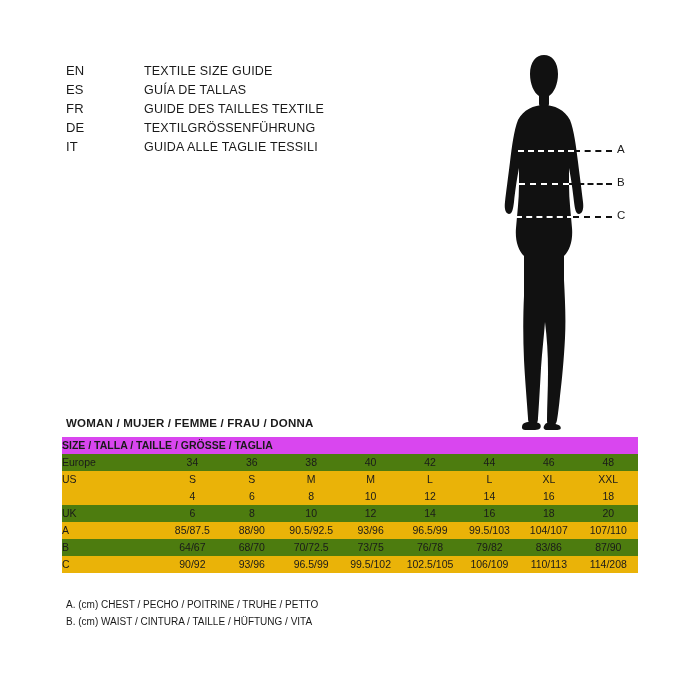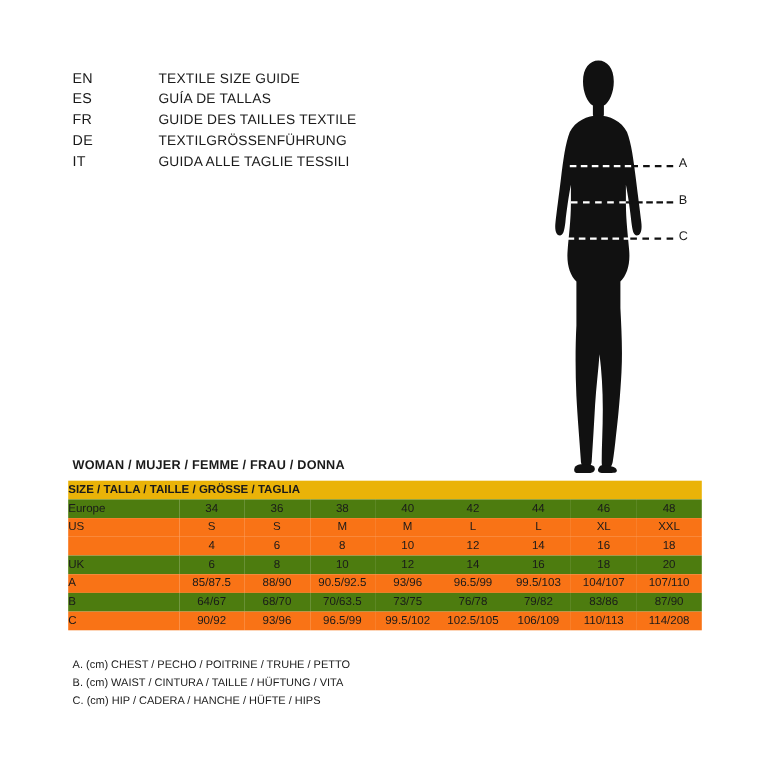--- a/index.html
+++ b/index.html
@@ -92,26 +92,26 @@
     font-size: 10.5px;
     color: #1a1a1a;
   }
   table.size-table td {
     padding: 0;
     height: 17px;
     vertical-align: middle;
     line-height: 17px;
   }
   .row-head td {
-    background: #eab308;
+    background: #d946ef;
     font-weight: bold;
     font-size: 10.5px;
   }
   .row-shade td {
-    background: #f97316;
+    background: #eab308;
   }
   .row-plain td {
     background: #4d7c0f;
   }
   td.label-cell {
     padding-left: 6px;
     width: 100px;
     text-align: left;
   }
   td.val {
@@ -284,21 +284,21 @@
         <td class="val">96.5/99</td>
         <td class="val">99.5/103</td>
         <td class="val">104/107</td>
         <td class="val">107/110</td>
       </tr>
 
       <tr class="row-plain">
         <td class="label-cell">B</td>
         <td class="val">64/67</td>
         <td class="val">68/70</td>
-        <td class="val">70/63.5</td>
+        <td class="val">70/72.5</td>
         <td class="val">73/75</td>
         <td class="val">76/78</td>
         <td class="val">79/82</td>
         <td class="val">83/86</td>
         <td class="val">87/90</td>
       </tr>
 
       <tr class="row-shade">
         <td class="label-cell">C</td>
         <td class="val">90/92</td>
@@ -309,16 +309,15 @@
         <td class="val">106/109</td>
         <td class="val">110/113</td>
         <td class="val">114/208</td>
       </tr>
     </tbody>
   </table>
 
   <div class="notes">
     <div class="note-line">A. (cm) CHEST / PECHO / POITRINE / TRUHE / PETTO</div>
     <div class="note-line">B. (cm) WAIST / CINTURA / TAILLE / HÜFTUNG / VITA</div>
-    <div class="note-line">C. (cm) HIP / CADERA / HANCHE / HÜFTE / HIPS</div>
   </div>
 
 </div>
 
 </body></html>

